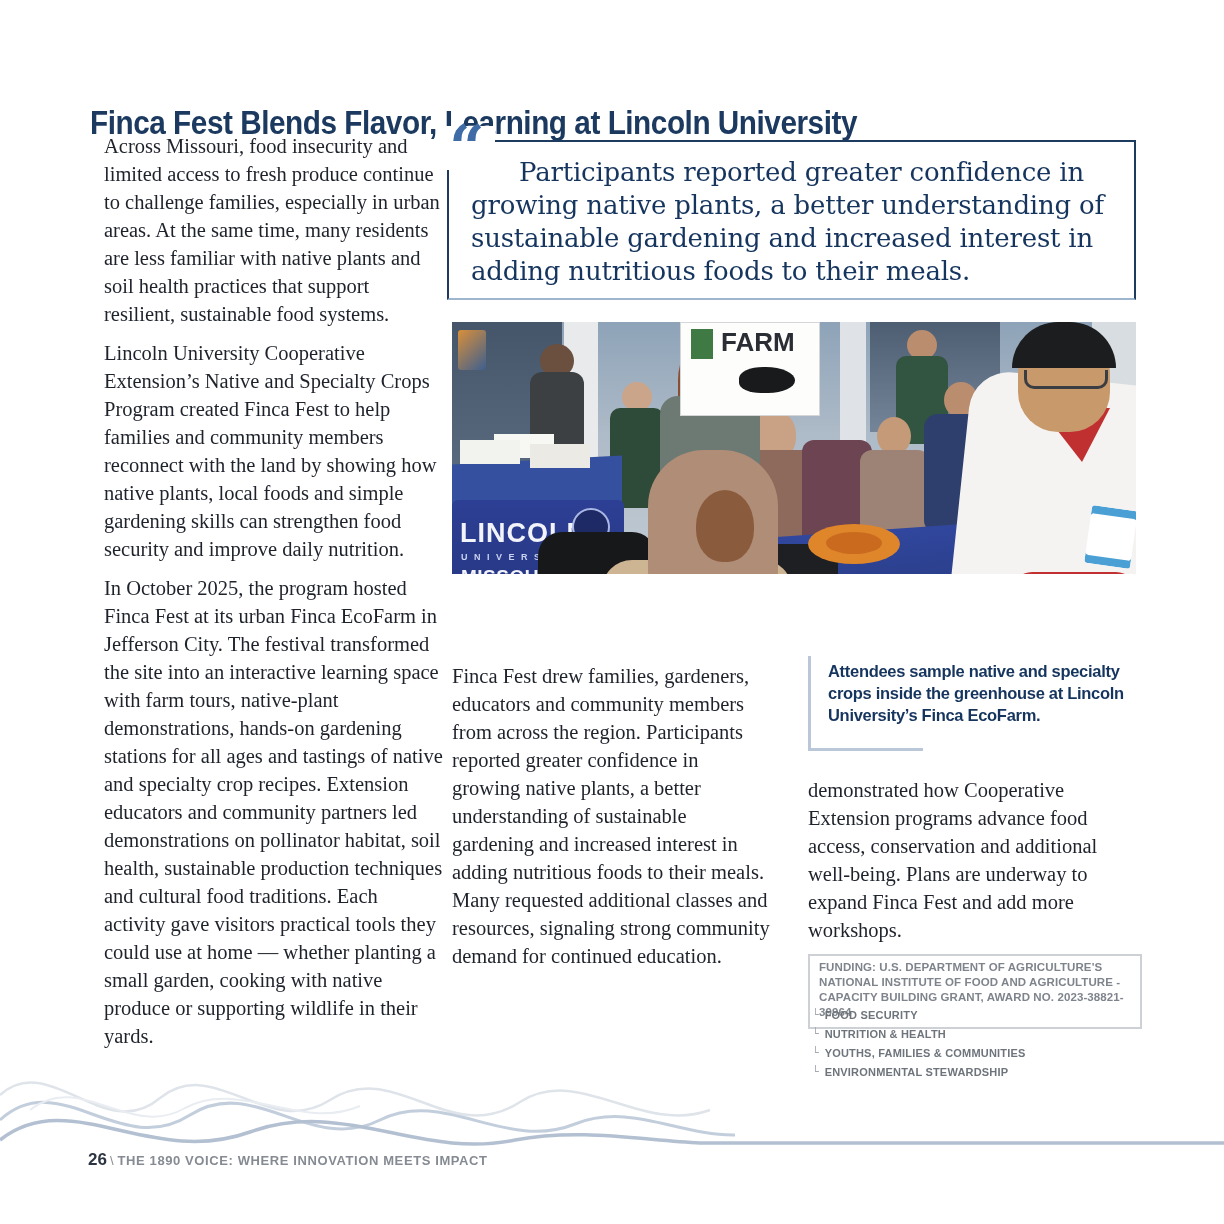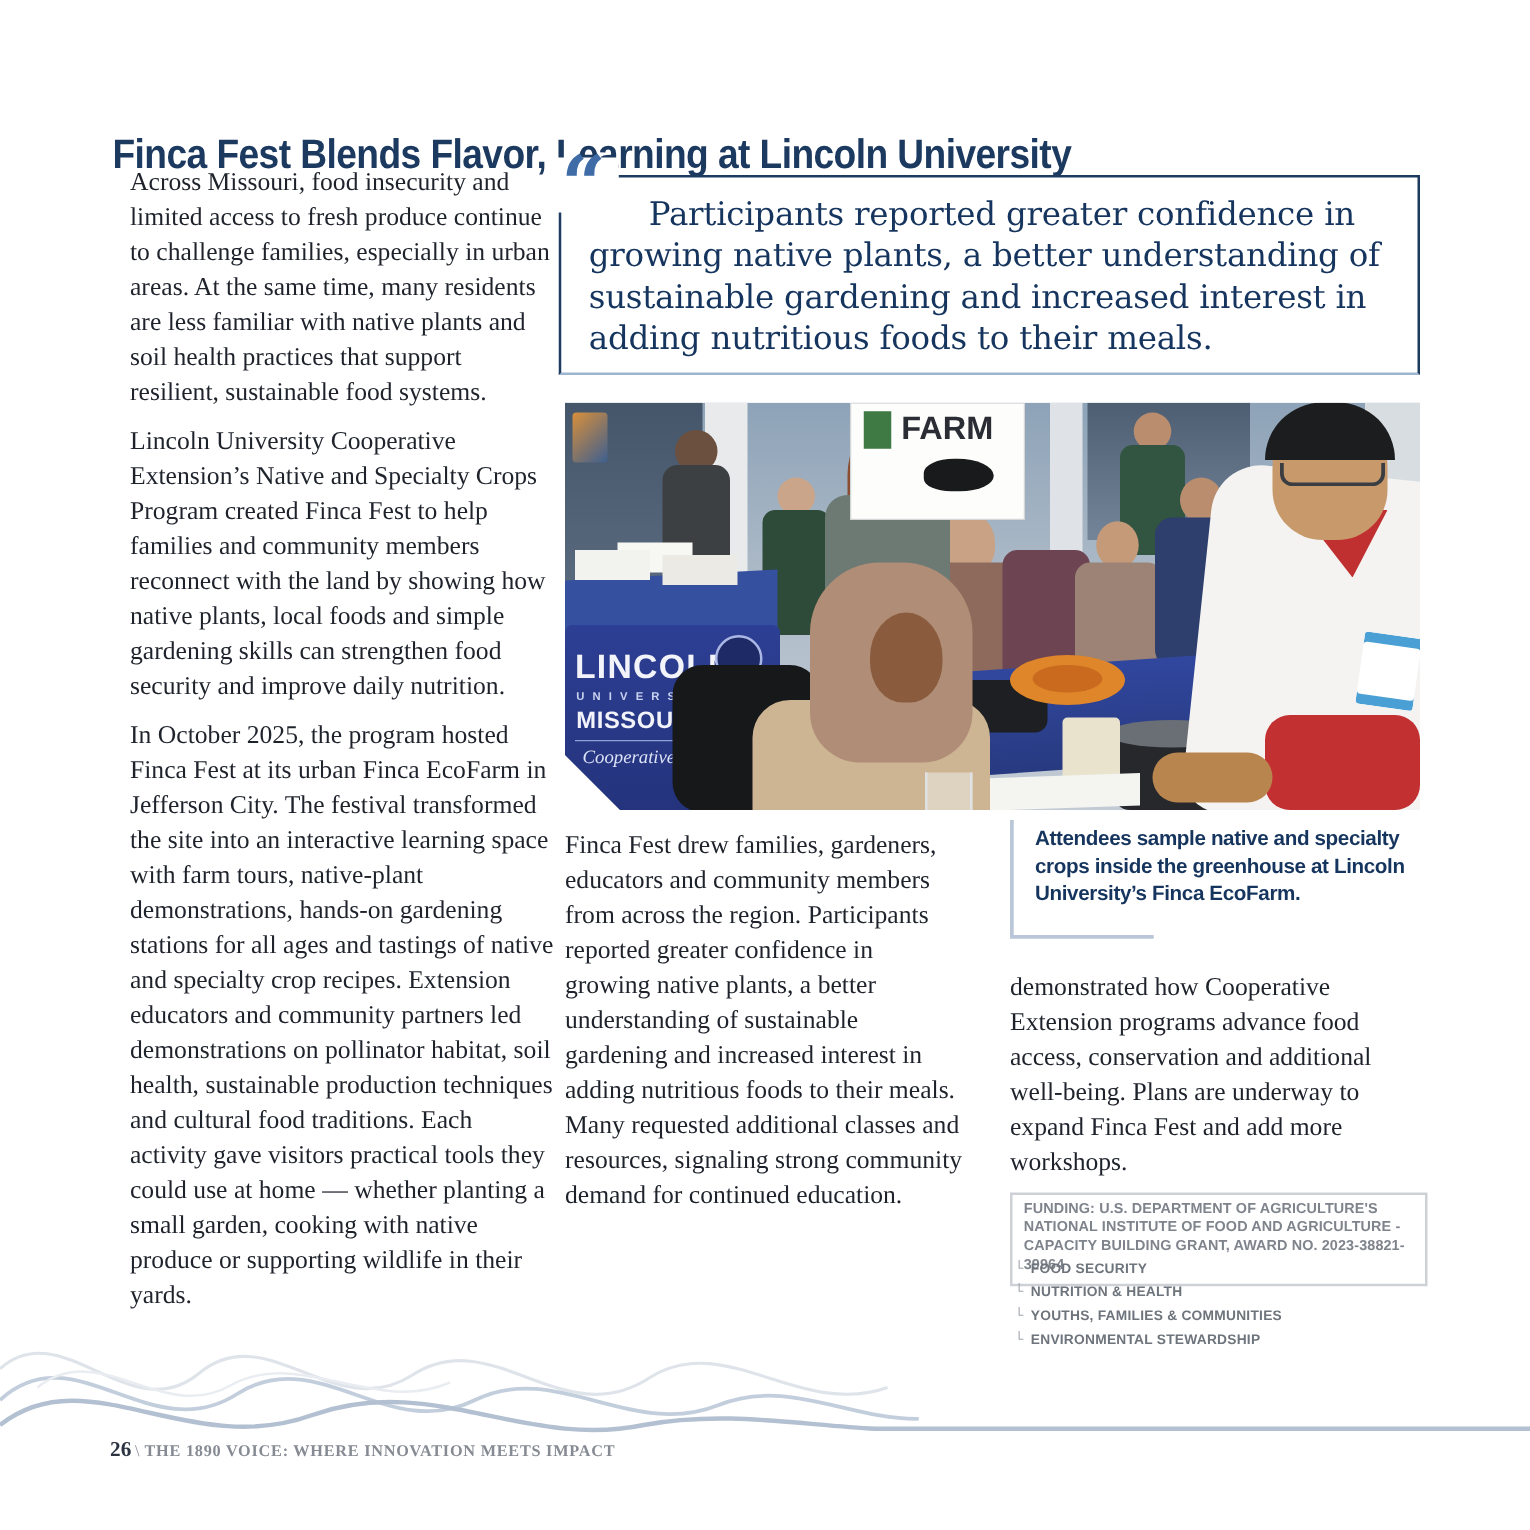--- a/index.html
+++ b/index.html
@@ -17,21 +17,21 @@
   .right-col{left:808px;top:776px;width:336px;}
   
   .quote-box{position:absolute;left:447px;top:140px;width:689px;height:160px;box-sizing:border-box;
     border:2px solid #1d3a5f;border-bottom-color:#9db5cd;background:#ffffff;}
   .quote-mark{position:absolute;left:-6px;top:-16px;background:#ffffff;padding:0 10px 0 6px;
     font-family:"DejaVu Serif",serif;font-weight:700;font-size:62px;line-height:44px;color:#3f6ca6;}
   .quote-text{position:absolute;left:22px;top:14px;width:640px;
     font-family:"DejaVu Serif",serif;font-size:26px;line-height:33px;color:#16355e;letter-spacing:-0.2px;}
   .quote-text .indent{display:inline-block;width:48px;}
   
-  .photo{position:absolute;left:452px;top:322px;width:684px;height:326px;overflow:hidden;
+  .photo{position:absolute;left:452px;top:322px;width:684px;height:252px;overflow:hidden;
     clip-path:polygon(0 0,684px 0,684px 326px,44px 326px,0 282px);
     background:linear-gradient(180deg,#8ea3b8 0%,#aebbc8 45%,#c2cbd4 100%);}
   .ph{position:absolute;}
   .banner-title{font-family:"Liberation Sans",sans-serif;font-weight:700;color:#f2f4fa;}
   
   .caption{position:absolute;left:808px;top:656px;width:330px;min-height:92px;
     border-left:3px solid #b9c7d8;padding:4px 0 10px 17px;box-sizing:border-box;
     font-family:"Liberation Sans",sans-serif;font-weight:700;font-size:16.5px;line-height:22px;
     color:#16355e;letter-spacing:-0.3px;}
   .caption::after{content:"";position:absolute;left:-3px;bottom:-3px;width:115px;height:3px;background:#b9c7d8;}
@@ -40,21 +40,21 @@
     border:2px solid #cdd0d5;padding:4px 8px 7px 9px;
     font-family:"Liberation Sans",sans-serif;font-weight:700;font-size:11.5px;line-height:15px;
     color:#7f848c;letter-spacing:0.1px;}
   
   .tags{position:absolute;left:812px;top:1008px;width:330px;font-family:"Liberation Sans",sans-serif;}
   .tag-row{display:flex;align-items:center;margin-bottom:6px;}
   .tag-corner{color:#a3a9b1;font-size:11px;margin-right:6px;font-family:"DejaVu Sans Mono",monospace;}
   .tag-label{font-weight:700;font-size:11px;letter-spacing:0.2px;color:#6e747c;}
   
   .waves{position:absolute;left:0;top:1040px;width:1224px;height:130px;}
-  .footer{position:absolute;left:88px;top:1150px;font-family:Liberation Serif, serif;}
+  .footer{position:absolute;left:88px;top:1150px;font-family:Liberation Sans, sans-serif;}
   .footer .num{font-weight:700;font-size:17px;color:#2b3440;}
   .footer .sep{font-size:13px;color:#868b93;margin:0 4px 0 3px;}
   .footer .txt{font-weight:700;font-size:13px;letter-spacing:0.6px;color:#868b93;}
 </style>
 </head>
 <body>
 
 <div class="page">
 
   <h1 class="headline">Finca Fest Blends Flavor, Learning at Lincoln University</h1>

